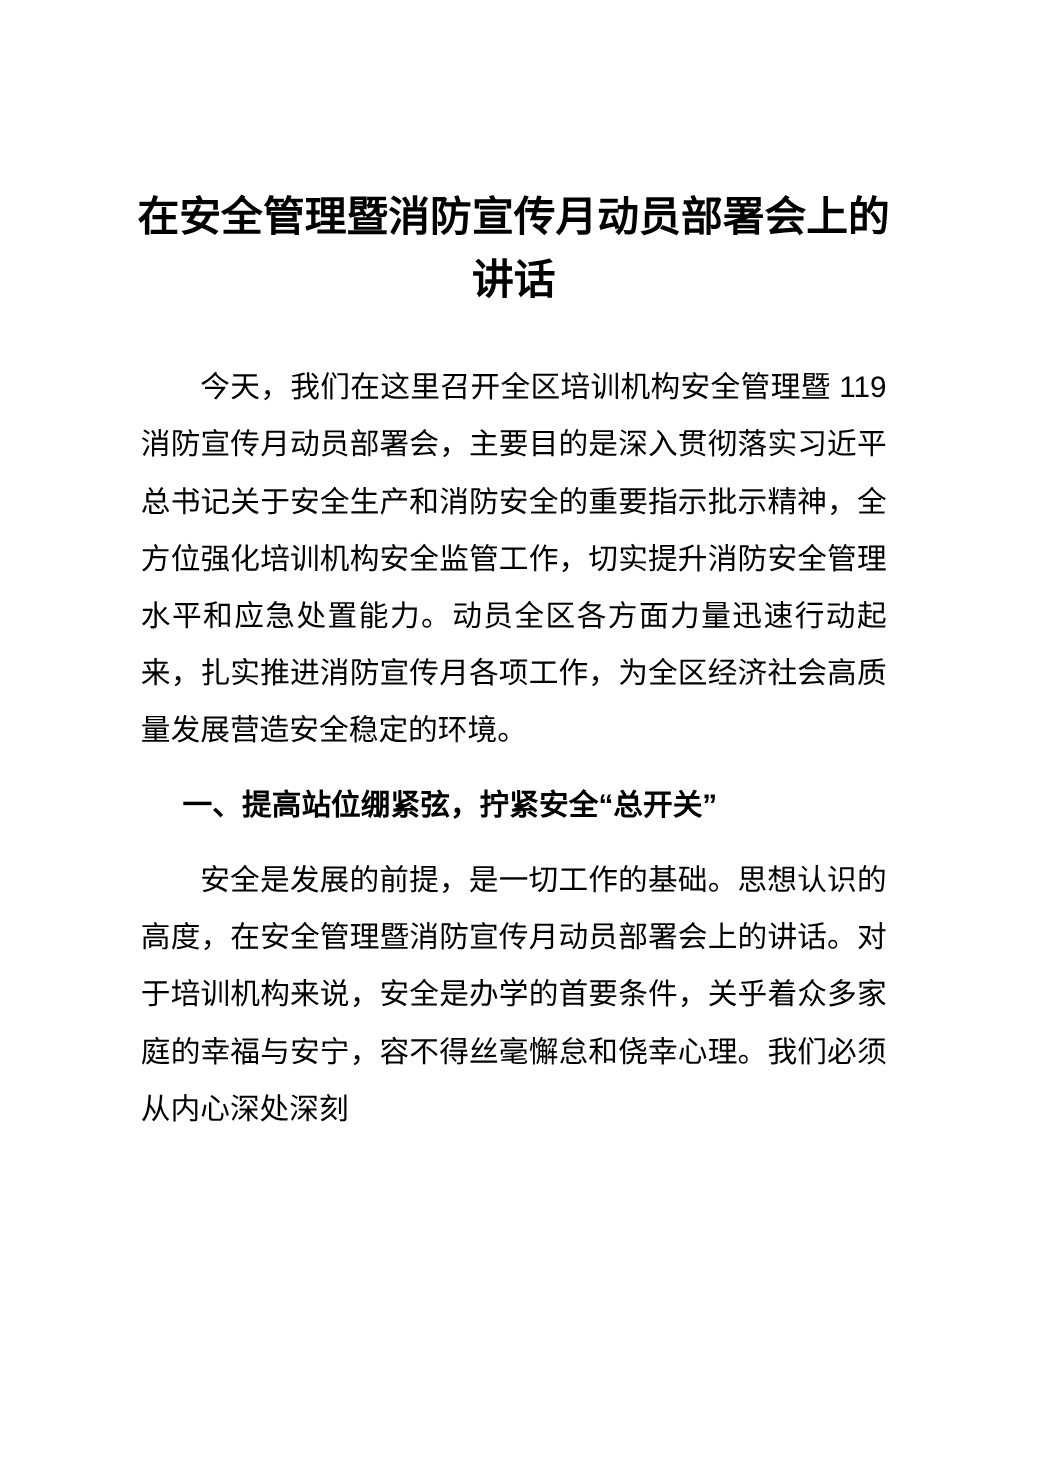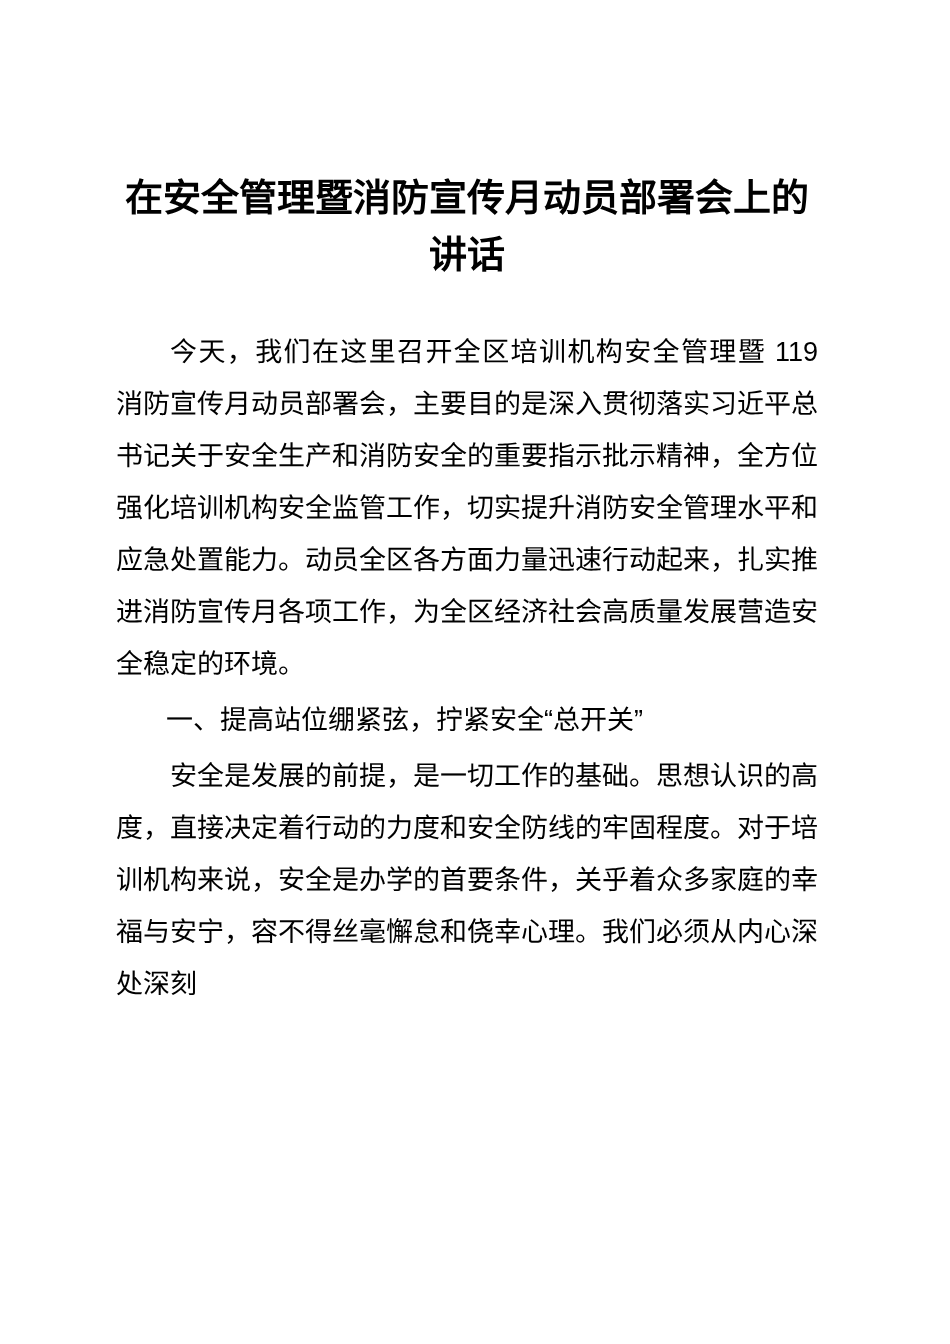--- a/index.html
+++ b/index.html
@@ -34,39 +34,39 @@
     line-height: 52px;
     text-align: justify;
     text-justify: inter-ideograph;
     color: #000000;
   }
   .salutation {
     margin: 0;
     text-indent: 0;
   }
   .para {
-    margin: 4px;
+    margin: 16px;
     text-indent: 2em;
   }
   .section-heading {
     margin: 0;
     font-size: 27px;
-    font-weight: normal;
+    font-weight: bold;
     text-indent: 2em;
     line-height: 52px;
   }
 </style>
 </head>
 <body>
 
 <div class="page">
   <h1 class="doc-title">在安全管理暨消防宣传月动员部署会上的讲话</h1>
 
   <div class="doc-body">
 
     <p class="para">今天，我们在这里召开全区培训机构安全管理暨 119 消防宣传月动员部署会，主要目的是深入贯彻落实习近平总书记关于安全生产和消防安全的重要指示批示精神，全方位强化培训机构安全监管工作，切实提升消防安全管理水平和应急处置能力。动员全区各方面力量迅速行动起来，扎实推进消防宣传月各项工作，为全区经济社会高质量发展营造安全稳定的环境。</p>
 
 
     <h2 class="section-heading">一、提高站位绷紧弦，拧紧安全“总开关”</h2>
 
-    <p class="para">安全是发展的前提，是一切工作的基础。思想认识的高度，直接决定着行动的力度和安全防线的牢固程度。对于培训机构来说，安全是办学的首要条件，关乎着众多家庭的幸福与安宁，容不得丝毫懈怠和侥幸心理。我们必须从内心深处深刻</p>
+    <p class="para">安全是发展的前提，是一切工作的基础。思想认识的高度，在安全管理暨消防宣传月动员部署会上的讲话。对于培训机构来说，安全是办学的首要条件，关乎着众多家庭的幸福与安宁，容不得丝毫懈怠和侥幸心理。我们必须从内心深处深刻</p>
   </div>
 </div>
 
 </body></html>

